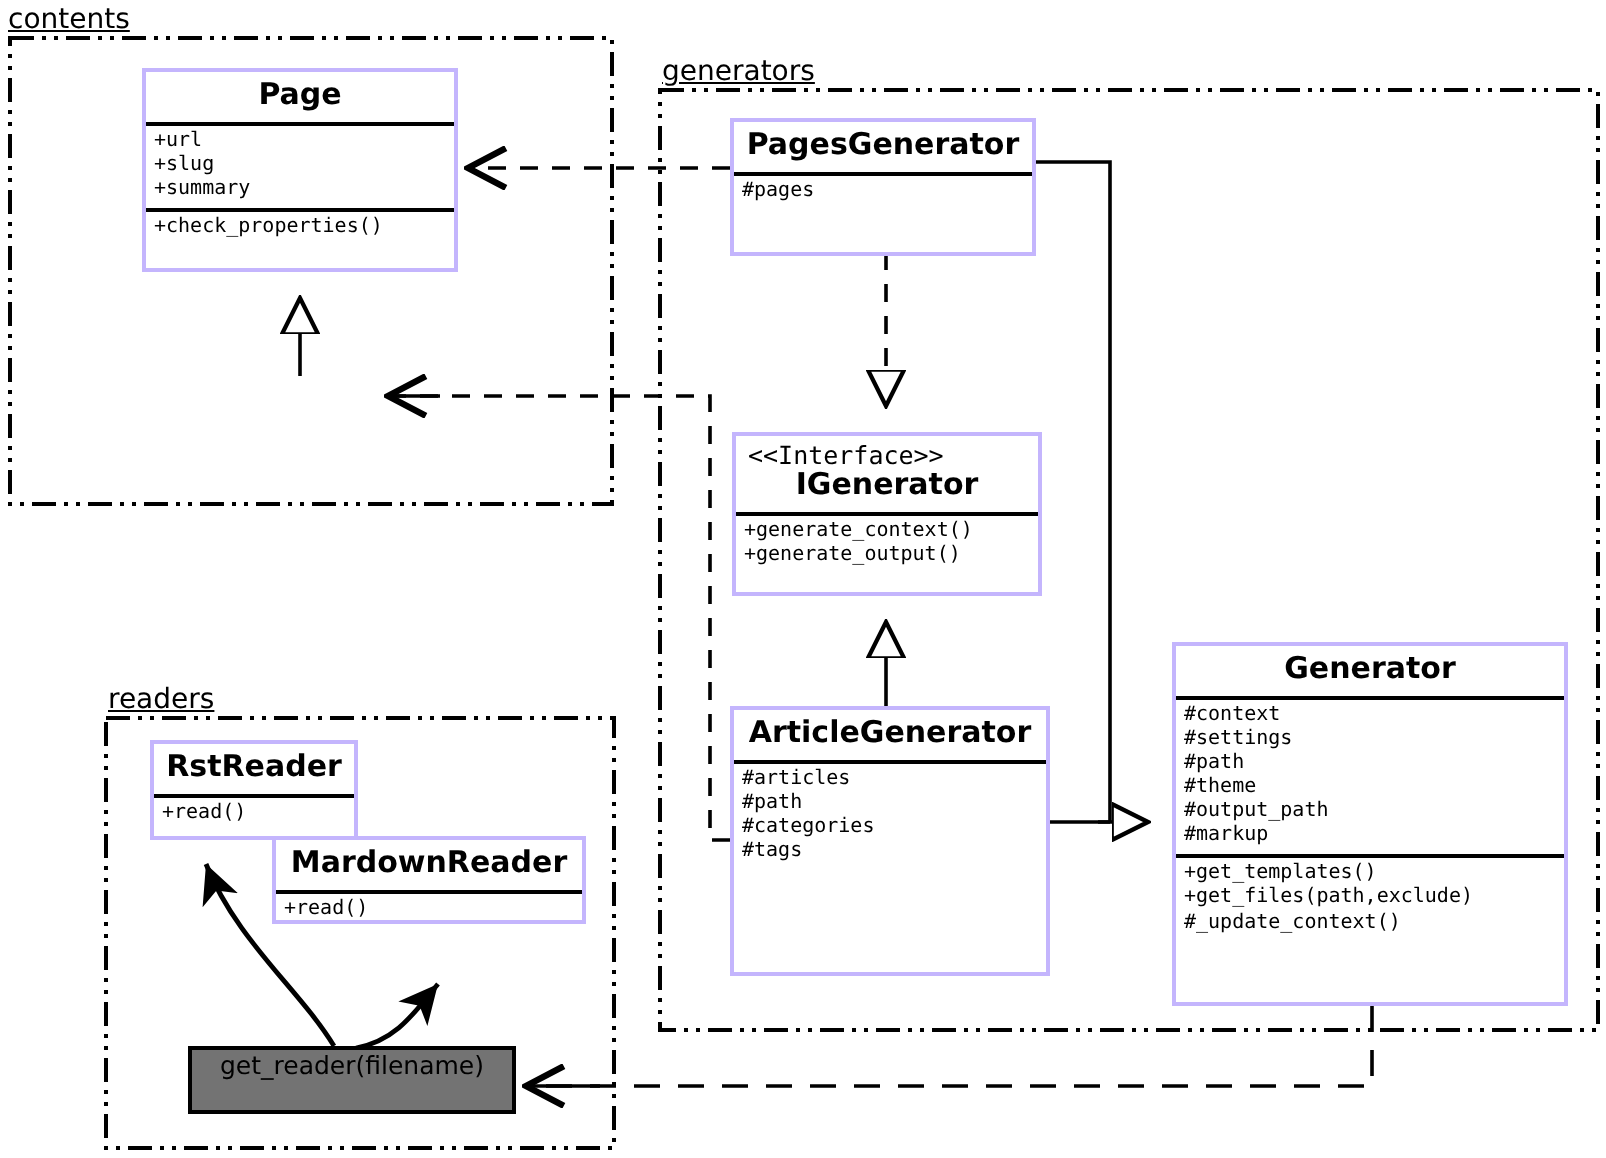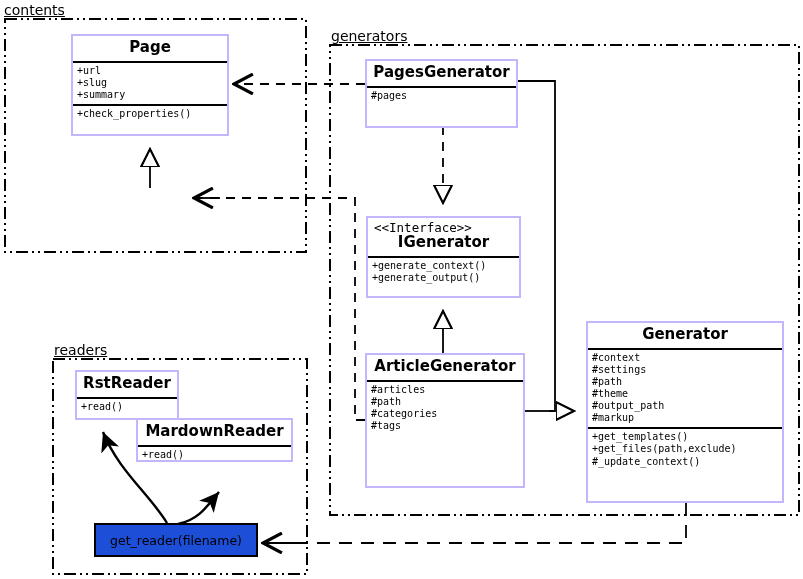--- a/index.html
+++ b/index.html
@@ -64,24 +64,23 @@
     font-size: 10px;
     line-height: 1.21;
     color: #000;
   }
   .uml-compartment div {
     white-space: nowrap;
   }
   .plainbox {
     position: absolute;
     border: 2px solid #000;
-    background: #1d4ed8;
+    background: #737373;
     box-sizing: border-box;
     display: flex;
-    align-items: center;
     justify-content: center;
     font-size: 12.5px;
     font-family: "DejaVu Sans", sans-serif;
     color: #000;
   }
 </style>
 </head>
 <body>
 
 <div id="canvas">

